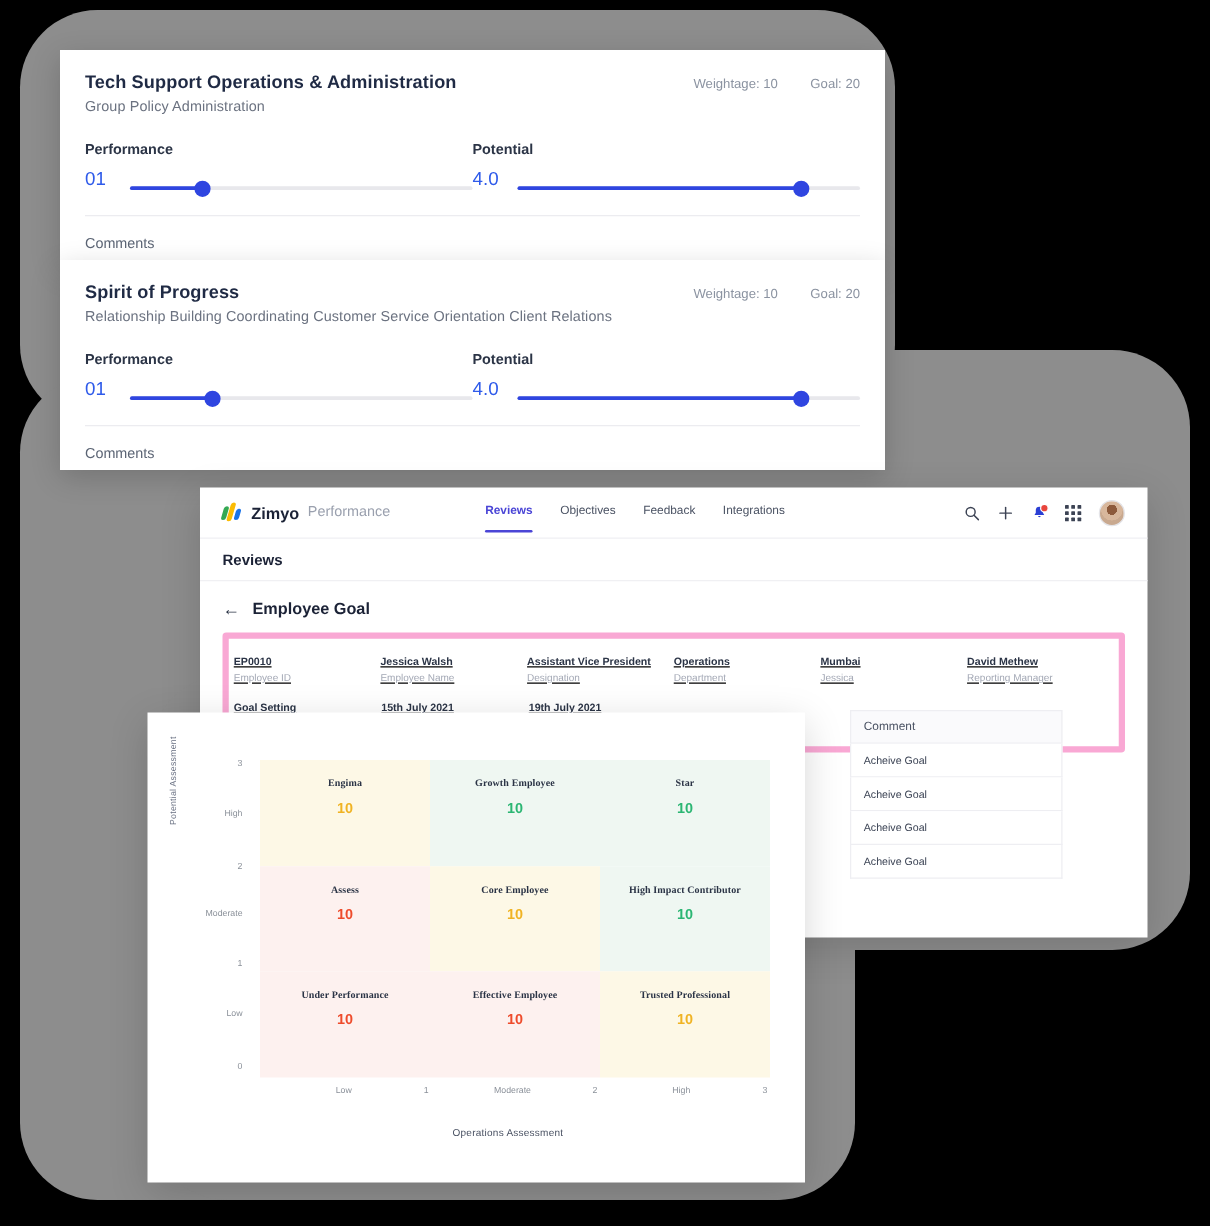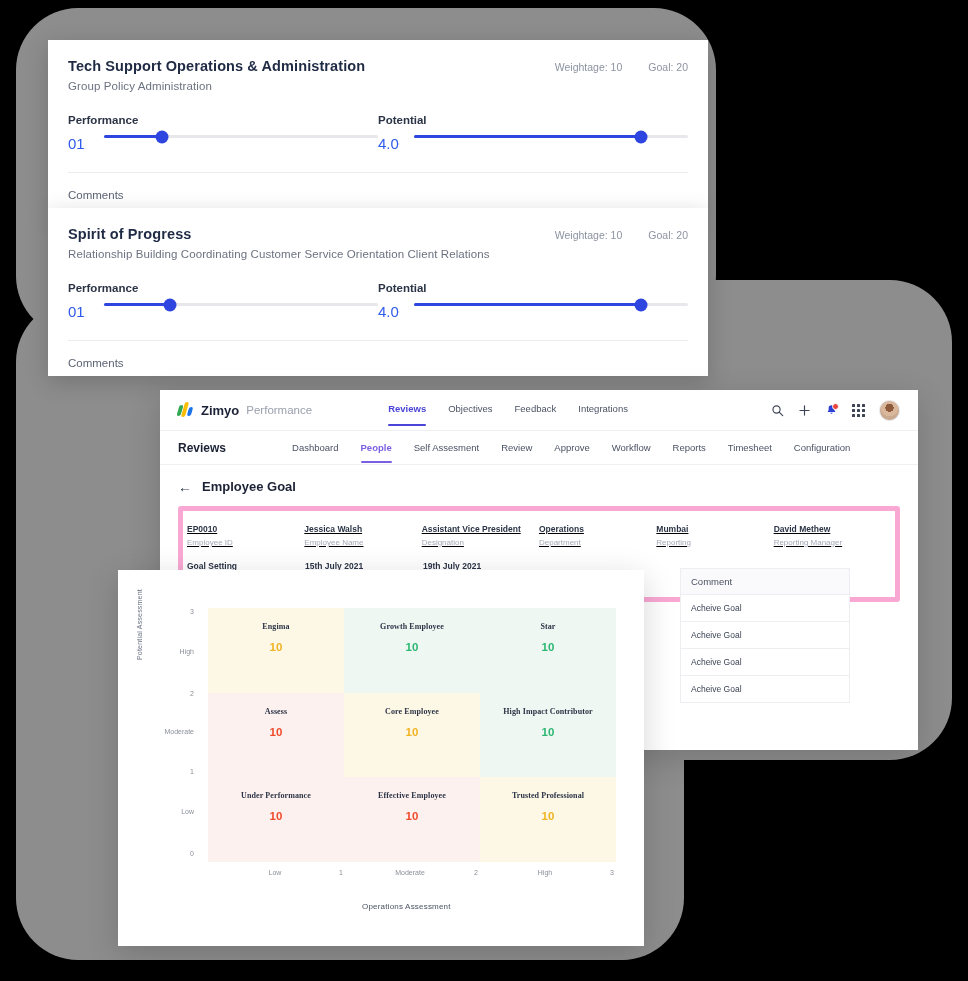--- a/index.html
+++ b/index.html
@@ -25,21 +25,21 @@
   .gc1{left:48px;top:40px;height:172px;}
   .gc2{left:48px;top:208px;height:168px;}
   .gc-pad{padding:18px 20px 0 20px;}
   .gc-head{display:flex;justify-content:space-between;align-items:flex-start;}
   .gc-title{font-size:14.5px;font-weight:700;color:#1f2a44;letter-spacing:.1px;}
   .gc-sub{font-size:11.5px;color:#6b7280;margin-top:6px;letter-spacing:.1px;}
   .gc-meta{display:flex;gap:26px;font-size:10.5px;color:#8b93a1;padding-top:3px;}
   .sliders{display:flex;margin-top:22px;}
   .slider-col{width:335px;}
   .sl-label{font-size:11.5px;color:#2b3446;font-weight:600;margin-bottom:9px;}
-  .sl-row{display:flex;align-items:flex-start;gap:10px;}
+  .sl-row{display:flex;align-items:flex-end;gap:10px;}
   .sl-val{font-size:15px;color:#2f5bea;font-weight:500;min-width:26px;}
   .track{position:relative;flex:1;height:3px;background:#e8e8ec;border-radius:3px;}
   .fill{position:absolute;left:0;top:0;height:3px;background:#2f45e0;border-radius:3px;}
   .knob{position:absolute;top:50%;width:13px;height:13px;border-radius:50%;
         background:#2f45e0;transform:translate(-50%,-50%);}
   .gc-divider{margin-top:20px;height:1px;background:#ececf0;}
   .gc-comments{font-size:11.5px;color:#5b6474;padding:16px 20px;}
 
   
   .appwin{left:160px;top:390px;width:758px;height:360px;background:#fff;
@@ -254,31 +254,20 @@
             <span></span>
             <span></span>
             <span></span>
         </span>
         <span class="avatar"></span>
       </div>
     </div>
 
     <div class="app-sub">
       <span class="sub-title">Reviews</span>
-      <nav class="subnav">
-        <a>Dashboard</a>
-        <a class="act">People</a>
-        <a>Self Assesment</a>
-        <a>Review</a>
-        <a>Approve</a>
-        <a>Workflow</a>
-        <a>Reports</a>
-        <a>Timesheet</a>
-        <a>Configuration</a>
-      </nav>
     </div>
 
     <div class="app-body">
       <div class="backrow">
         <span class="backarrow">←</span>
         <span class="pagetitle">Employee Goal</span>
       </div>
 
       <div class="infocard">
         <div class="inforow">
@@ -293,21 +282,21 @@
           <div class="infocell">
             <div class="v">Assistant Vice President</div>
             <div class="k">Designation</div>
           </div>
           <div class="infocell">
             <div class="v">Operations</div>
             <div class="k">Department</div>
           </div>
           <div class="infocell">
             <div class="v">Mumbai</div>
-            <div class="k">Reporting</div>
+            <div class="k">Jessica</div>
           </div>
           <div class="infocell">
             <div class="v">David Methew</div>
             <div class="k">Reporting Manager</div>
           </div>
         </div>
         <div class="inforow">
           <div class="infocell">
             <div class="v">Goal Setting</div>
             <div class="k">Action</div>

